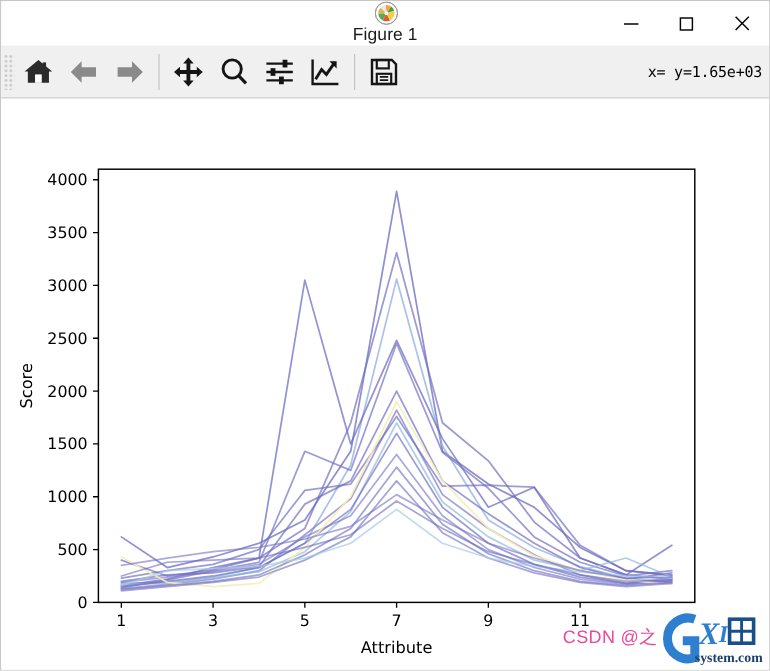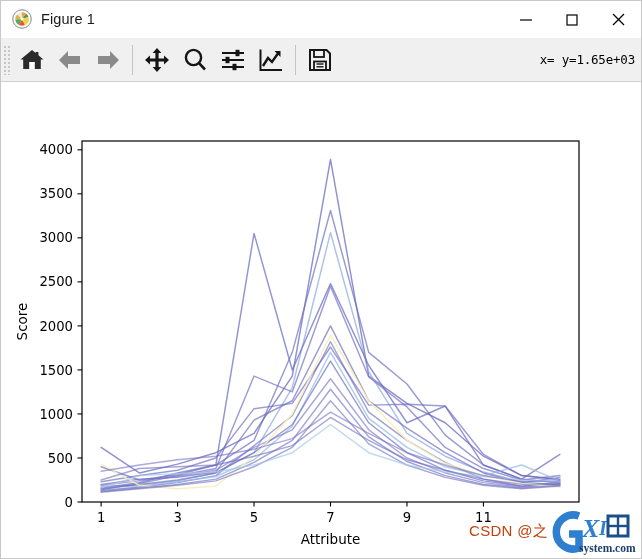--- a/index.html
+++ b/index.html
@@ -16,21 +16,21 @@
     border: 1px solid #c8c8c8;
     overflow: hidden;
   }
 
   
   #titlebar {
     position: absolute; left: 0; top: 0;
     width: 640px; height: 37px;
     background: #ffffff;
     border-bottom: 1px solid #ffffff;
-    display: flex; align-items: center;
+    display: flex; align-items: center; flex-direction: column;
   }
   #app-icon {
     width: 20px; height: 20px;
     margin-left: 11px; margin-right: 9px;
     flex: 0 0 auto;
   }
   #title-text {
     font-size: 14.5px;
     color: #1a1a1a;
     letter-spacing: 0.1px;
@@ -94,21 +94,21 @@
     width: 640px; height: 476px;
     background: #ffffff;
   }
   #plot-svg { display: block; }
 
   
   #csdn-watermark {
     position: absolute;
     left: 468px; top: 521px;
     font-size: 15px;
-    color: #c2410c;
+    color: #ec4899;
     white-space: nowrap;
     letter-spacing: 0.3px;
     pointer-events: none;
   }
   #gxi-logo {
     position: absolute;
     left: 548px; top: 506px;
     width: 94px; height: 52px;
     pointer-events: none;
   }

